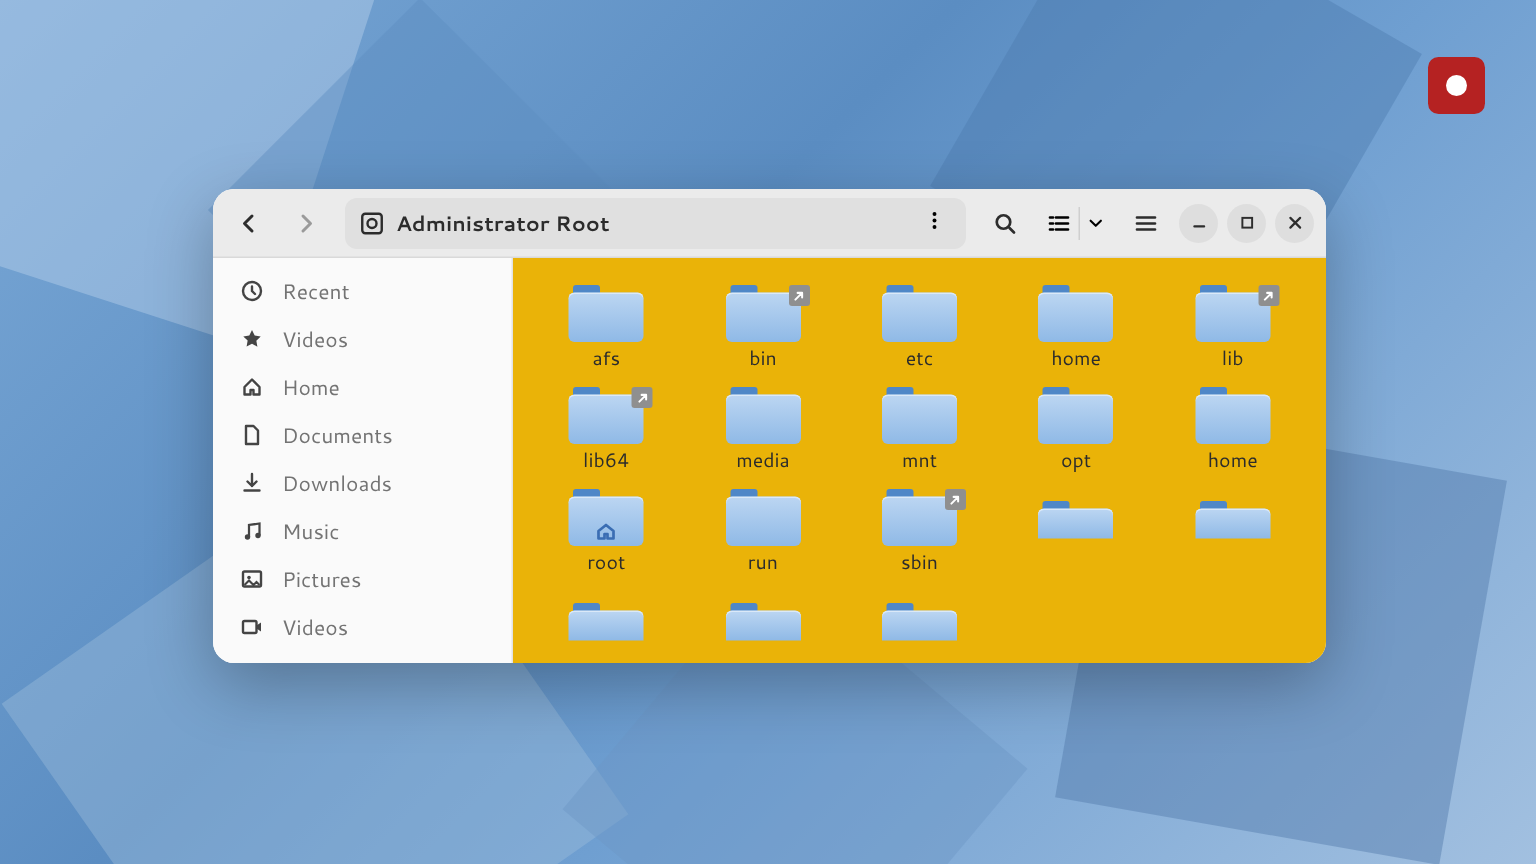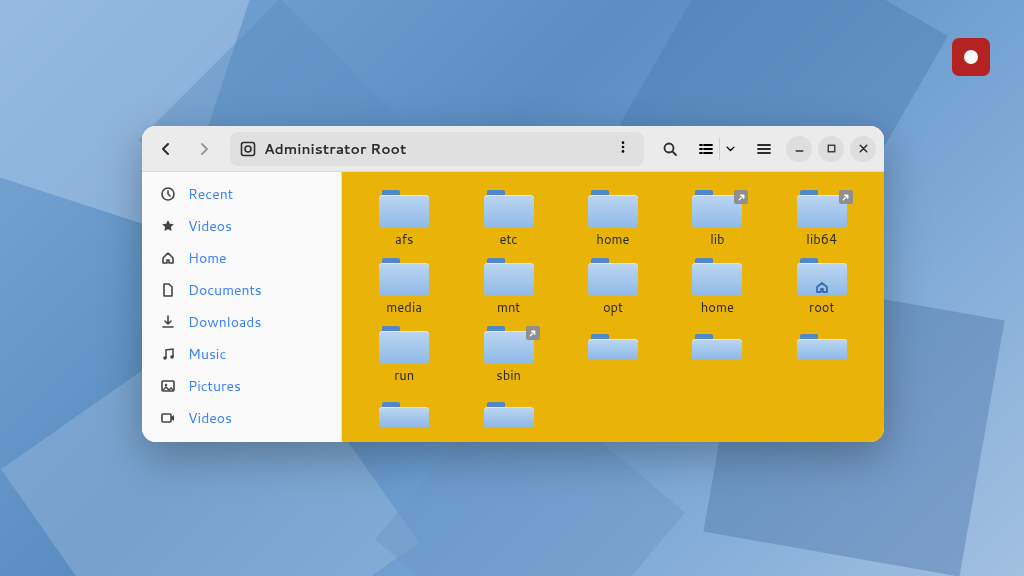--- a/index.html
+++ b/index.html
@@ -61,21 +61,21 @@
   .sep { width: 1px; height: 22px; background: #cfcfcf; margin: 0 2px; }
 
   .body { flex: 1; display: flex; overflow: hidden; }
 
   .sidebar {
     width: 200px; background: #fafafa; border-right: 1px solid #e3e3e3;
     padding: 6px 0; overflow: hidden;
   }
   .side-item {
     height: 32px; display: flex; align-items: center; gap: 12px;
-    padding: 0 18px; font-size: 14px; color: #3b82f6; cursor: pointer;
+    padding: 0 18px; font-size: 14px; color: #737373; cursor: pointer;
   }
   .side-item svg { width: 16px; height: 16px; color: #444; flex-shrink: 0; }
 
   .content {
     flex: 1; background: #eab308; overflow: hidden;
     padding: 14px 10px 0 10px;
   }
   .grid {
     display: grid; grid-template-columns: repeat(5, 1fr);
     gap: 6px 0; justify-items: center;
@@ -244,109 +244,121 @@
             <div class="folder">
               <span class="tab"></span>
               <span class="box"></span>
             </div>
             <span class="label">afs</span>
           </div>
           <div class="item">
             <div class="folder">
               <span class="tab"></span>
               <span class="box"></span>
-            </div>
-            <span class="label">etc</span>
-          </div>
-          <div class="item">
-            <div class="folder">
-              <span class="tab"></span>
-              <span class="box"></span>
-            </div>
-            <span class="label">home</span>
-          </div>
-          <div class="item">
-            <div class="folder">
-              <span class="tab"></span>
-              <span class="box"></span>
               <span class="badge">
                 <svg viewBox="0 0 12 12">
                   <use href="#arrow-link-icon"></use>
                 </svg>
               </span>
             </div>
-            <span class="label">lib</span>
+            <span class="label">bin</span>
+          </div>
+          <div class="item">
+            <div class="folder">
+              <span class="tab"></span>
+              <span class="box"></span>
+            </div>
+            <span class="label">etc</span>
+          </div>
+          <div class="item">
+            <div class="folder">
+              <span class="tab"></span>
+              <span class="box"></span>
+            </div>
+            <span class="label">home</span>
           </div>
           <div class="item">
             <div class="folder">
               <span class="tab"></span>
               <span class="box"></span>
               <span class="badge">
                 <svg viewBox="0 0 12 12">
                   <use href="#arrow-link-icon"></use>
                 </svg>
               </span>
             </div>
-            <span class="label">lib64</span>
-          </div>
-          <div class="item">
-            <div class="folder">
-              <span class="tab"></span>
-              <span class="box"></span>
-            </div>
-            <span class="label">media</span>
-          </div>
-          <div class="item">
-            <div class="folder">
-              <span class="tab"></span>
-              <span class="box"></span>
-            </div>
-            <span class="label">mnt</span>
-          </div>
-          <div class="item">
-            <div class="folder">
-              <span class="tab"></span>
-              <span class="box"></span>
-            </div>
-            <span class="label">opt</span>
-          </div>
-          <div class="item">
-            <div class="folder">
-              <span class="tab"></span>
-              <span class="box"></span>
-            </div>
-            <span class="label">home</span>
-          </div>
-          <div class="item">
-            <div class="folder">
-              <span class="tab"></span>
-              <span class="box"></span>
-              <span class="home-mark"><svg viewBox="0 0 14 14">
-                  <use href="#home-mark-icon"></use>
-                </svg></span>
-            </div>
-            <span class="label">root</span>
-          </div>
-          <div class="item">
-            <div class="folder">
-              <span class="tab"></span>
-              <span class="box"></span>
-            </div>
-            <span class="label">run</span>
+            <span class="label">lib</span>
           </div>
           <div class="item">
             <div class="folder">
               <span class="tab"></span>
               <span class="box"></span>
               <span class="badge">
                 <svg viewBox="0 0 12 12">
                   <use href="#arrow-link-icon"></use>
                 </svg>
               </span>
             </div>
+            <span class="label">lib64</span>
+          </div>
+          <div class="item">
+            <div class="folder">
+              <span class="tab"></span>
+              <span class="box"></span>
+            </div>
+            <span class="label">media</span>
+          </div>
+          <div class="item">
+            <div class="folder">
+              <span class="tab"></span>
+              <span class="box"></span>
+            </div>
+            <span class="label">mnt</span>
+          </div>
+          <div class="item">
+            <div class="folder">
+              <span class="tab"></span>
+              <span class="box"></span>
+            </div>
+            <span class="label">opt</span>
+          </div>
+          <div class="item">
+            <div class="folder">
+              <span class="tab"></span>
+              <span class="box"></span>
+            </div>
+            <span class="label">home</span>
+          </div>
+          <div class="item">
+            <div class="folder">
+              <span class="tab"></span>
+              <span class="box"></span>
+              <span class="home-mark"><svg viewBox="0 0 14 14">
+                  <use href="#home-mark-icon"></use>
+                </svg></span>
+            </div>
+            <span class="label">root</span>
+          </div>
+          <div class="item">
+            <div class="folder">
+              <span class="tab"></span>
+              <span class="box"></span>
+            </div>
+            <span class="label">run</span>
+          </div>
+          <div class="item">
+            <div class="folder">
+              <span class="tab"></span>
+              <span class="box"></span>
+              <span class="badge">
+                <svg viewBox="0 0 12 12">
+                  <use href="#arrow-link-icon"></use>
+                </svg>
+              </span>
+            </div>
             <span class="label">sbin</span>
           </div>
           <div class="item row4">
             <div class="folder">
               <span class="tab"></span>
               <span class="box"></span>
             </div>
           </div>
           <div class="item row4">
             <div class="folder">

